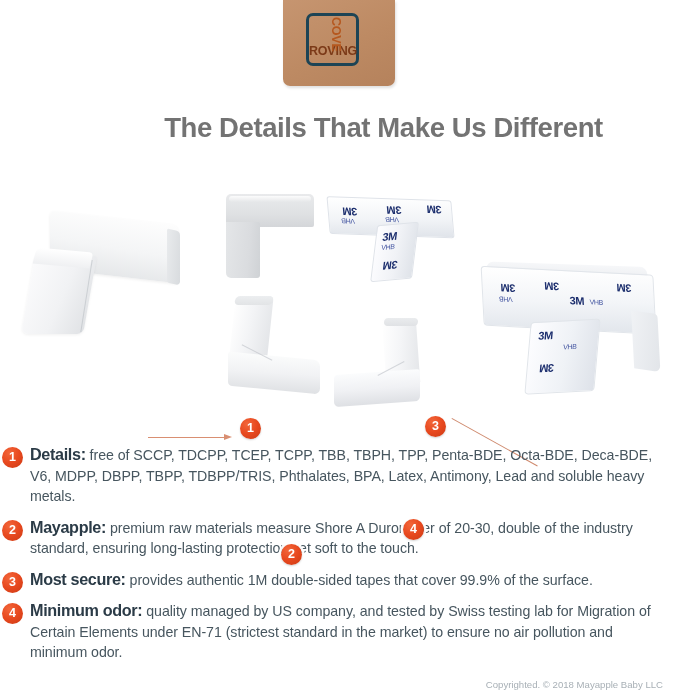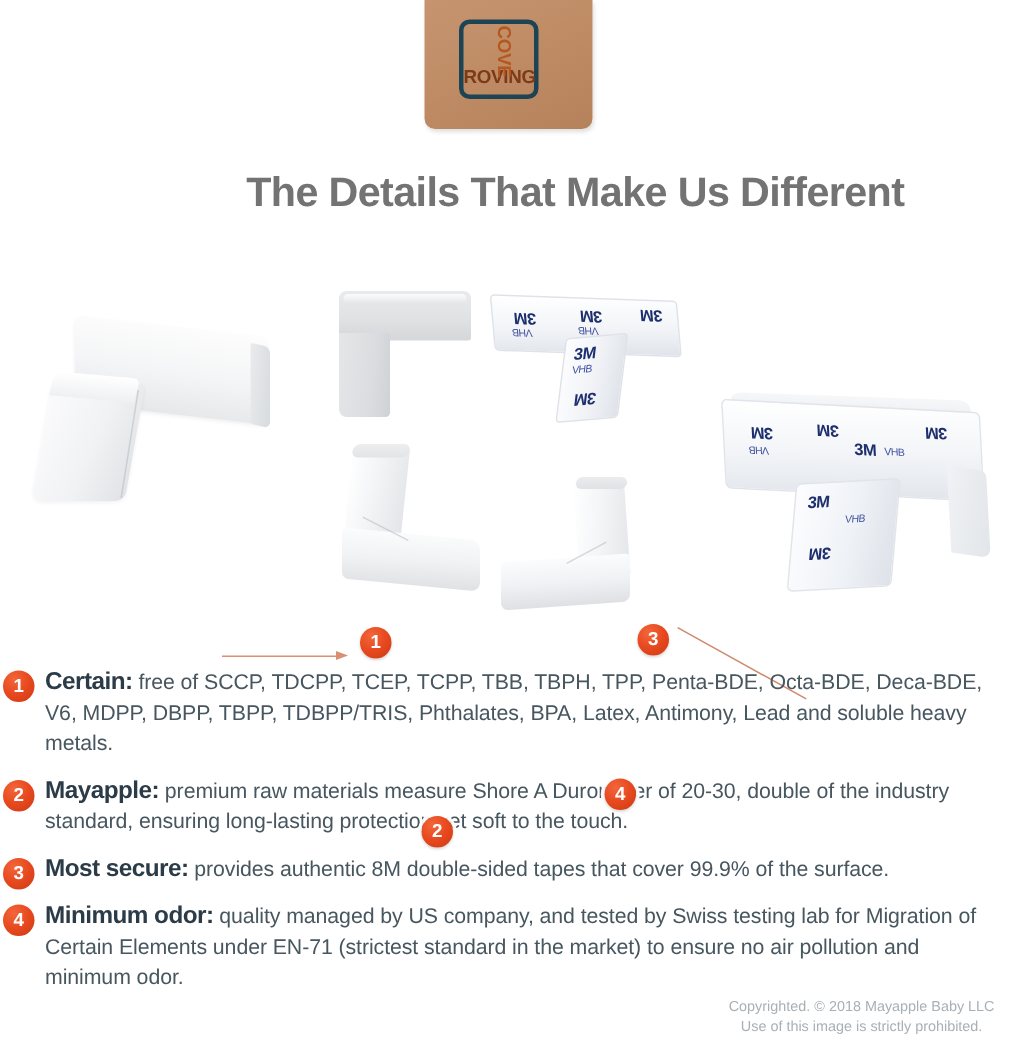--- a/index.html
+++ b/index.html
@@ -522,36 +522,35 @@
   <div class="badge" id="badge-showcase-1">1</div>
   <div class="badge" id="badge-showcase-2">2</div>
   <div class="badge" id="badge-showcase-3">3</div>
   <div class="badge" id="badge-showcase-4">4</div>
 </div>
 
 <div id="details-list">
 
   <div class="detail-row">
     <div class="badge">1</div>
-    <div class="detail-text"><span class="lead">Certain:</span><span> free of SCCP, TDCPP, TCEP, TCPP, TBB, TBPH, TPP, Penta-BDE, Octa-BDE, Deca-BDE, V6, MDPP, DBPP, TBPP, TDBPP/TRIS, Phthalates, BPA, Latex, Antimony, Lead and soluble heavy metals.</span></div>
+    <div class="detail-text"><span class="lead">Details:</span><span> free of SCCP, TDCPP, TCEP, TCPP, TBB, TBPH, TPP, Penta-BDE, Octa-BDE, Deca-BDE, V6, MDPP, DBPP, TBPP, TDBPP/TRIS, Phthalates, BPA, Latex, Antimony, Lead and soluble heavy metals.</span></div>
   </div>
 
   <div class="detail-row">
     <div class="badge">2</div>
     <div class="detail-text"><span class="lead">Mayapple:</span><span> premium raw materials measure Shore A Durometer of 20-30, double of the industry standard, ensuring long-lasting protection yet soft to the touch.</span></div>
   </div>
 
   <div class="detail-row">
     <div class="badge">3</div>
-    <div class="detail-text"><span class="lead">Most secure:</span><span> provides authentic 8M double-sided tapes that cover 99.9% of the surface.</span></div>
+    <div class="detail-text"><span class="lead">Most secure:</span><span> provides authentic 1M double-sided tapes that cover 99.9% of the surface.</span></div>
   </div>
 
   <div class="detail-row">
     <div class="badge">4</div>
     <div class="detail-text"><span class="lead">Minimum odor:</span><span> quality managed by US company, and tested by Swiss testing lab for Migration of Certain Elements under EN-71 (strictest standard in the market) to ensure no air pollution and minimum odor.</span></div>
   </div>
 
 </div>
 
 <div id="footer-copyright">
   <div>Copyrighted. © 2018 Mayapple Baby LLC</div>
-  <div>Use of this image is strictly prohibited.</div>
 </div>
 
 </body></html>

